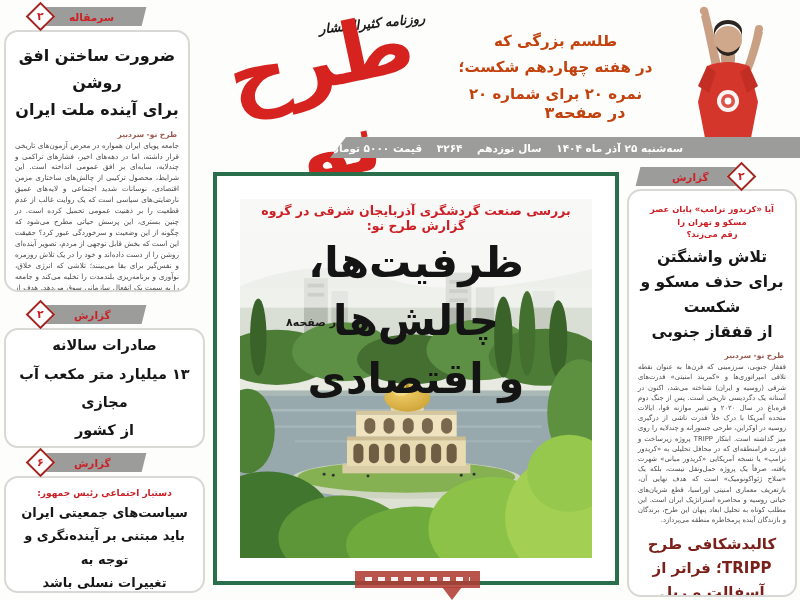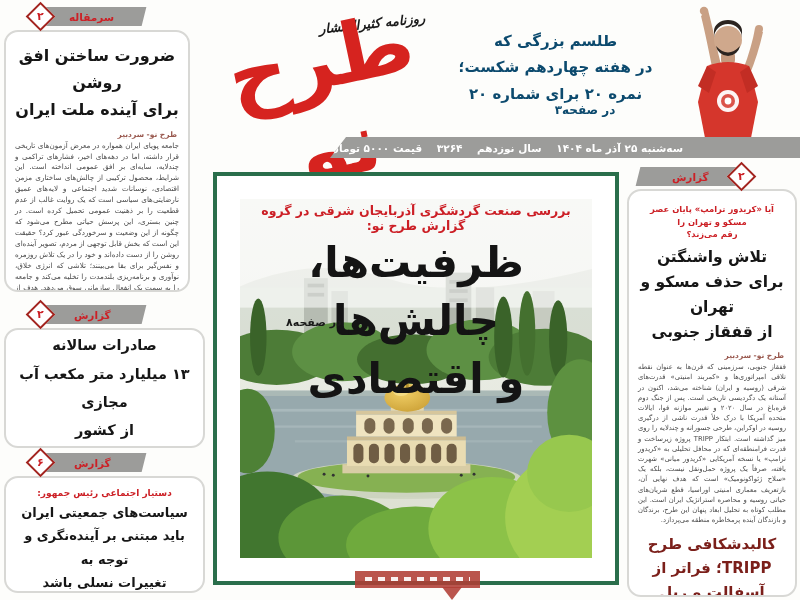--- a/index.html
+++ b/index.html
@@ -10,23 +10,23 @@
   
   .tagline{position:absolute;left:292px;top:16px;width:160px;text-align:center;
            font-family:"DejaVu Serif",serif;font-style:italic;font-weight:bold;
            font-size:13px;color:#1b1b1b;transform:rotate(-6deg);}
   .logo{position:absolute;left:185px;top:14px;width:290px;text-align:center;
         font-size:82px;font-weight:bold;color:#d6231f;line-height:1.1;
         transform:rotate(-12deg);letter-spacing:-2px;}
 
   
   .promo{position:absolute;left:448px;top:28px;width:215px;text-align:center;
-         font-weight:bold;color:#0c4a6e;font-size:15px;line-height:1.75;}
+         font-weight:bold;color:#c2410c;font-size:15px;line-height:1.75;}
   .promo-page{position:absolute;left:540px;top:103px;width:90px;text-align:center;
-         font-weight:bold;color:#0c4a6e;font-size:12px;}
+         font-weight:bold;color:#c2410c;font-size:16px;}
   .player{position:absolute;left:655px;top:2px;width:145px;height:136px;}
 
   
   .datebar{position:absolute;left:330px;top:137px;width:470px;height:21px;
            background:#9c9c9a;clip-path:polygon(16px 0,100% 0,100% 100%,0 100%);
            display:flex;align-items:center;justify-content:flex-end;}
   .datebar span{color:#fff;font-weight:bold;font-size:10.5px;}
 
   
   .badge{position:absolute;height:22px;display:flex;align-items:center;z-index:3;}
@@ -269,21 +269,21 @@
       <span class="bar-label">گزارش</span>
     </div>
   </div>
   <div class="card cardR">
     <div class="kicker-red">
       <div>آیا «کریدور ترامپ» پایان عصر مسکو و تهران را</div>
       <div>رقم می‌زند؟</div>
     </div>
     <div class="hl">
       <div>تلاش واشنگتن</div>
-      <div>برای حذف مسکو و تهران</div>
+      <div>برای حذف مسکو و شکست</div>
       <div>از قفقاز جنوبی</div>
     </div>
     <div class="byline">طرح نو- سردبیر</div>
     <div class="bodytxt">قفقاز جنوبی، سرزمینی که قرن‌ها به عنوان نقطه تلاقی امپراتوری‌ها و «کمربند امنیتی» قدرت‌های شرقی (روسیه و ایران) شناخته می‌شد، اکنون در آستانه یک دگردیسی تاریخی است. پس از جنگ دوم قره‌باغ در سال ۲۰۲۰ و تغییر موازنه قوا، ایالات متحده آمریکا با درک خلأ قدرت ناشی از درگیری روسیه در اوکراین، طرحی جسورانه و چندلایه را روی میز گذاشته است. ابتکار TRIPP پروژه زیرساخت و قدرت فرامنطقه‌ای که در محافل تحلیلی به «کریدور ترامپ» یا نسخه آمریکایی «کریدور میانی» شهرت یافته، صرفاً یک پروژه حمل‌ونقل نیست، بلکه یک «سلاح ژئواکونومیک» است که هدف نهایی آن، بازتعریف معماری امنیتی اوراسیا، قطع شریان‌های حیاتی روسیه و محاصره استراتژیک ایران است. این مطلب کوتاه به تحلیل ابعاد پنهان این طرح، برندگان و بازندگان آینده پرمخاطره منطقه می‌پردازد.</div>
     <div class="subhead">
       <div>کالبدشکافی طرح TRIPP؛ فراتر از</div>
       <div>آسفالت و ریل</div>
     </div>
     <div class="bodytxt">برای درک اهمیت این کریدور، باید نگاهی فراتر از نقشه‌های ترانزیتی داشت. واشنگتن در حال گذار از «حضور نظامی مستقیم» به «نفوذ زیرساختی» است. در طرح واشنگتن، جاده‌ها و خطوط لوله، حامل ارزش‌های سیاسی هستند. کریدور ترامپ طراحی شده تا جریان انرژی و کالا را از آسیای مرکزی (قزاقستان و ترکمنستان) ...</div>
   </div>

